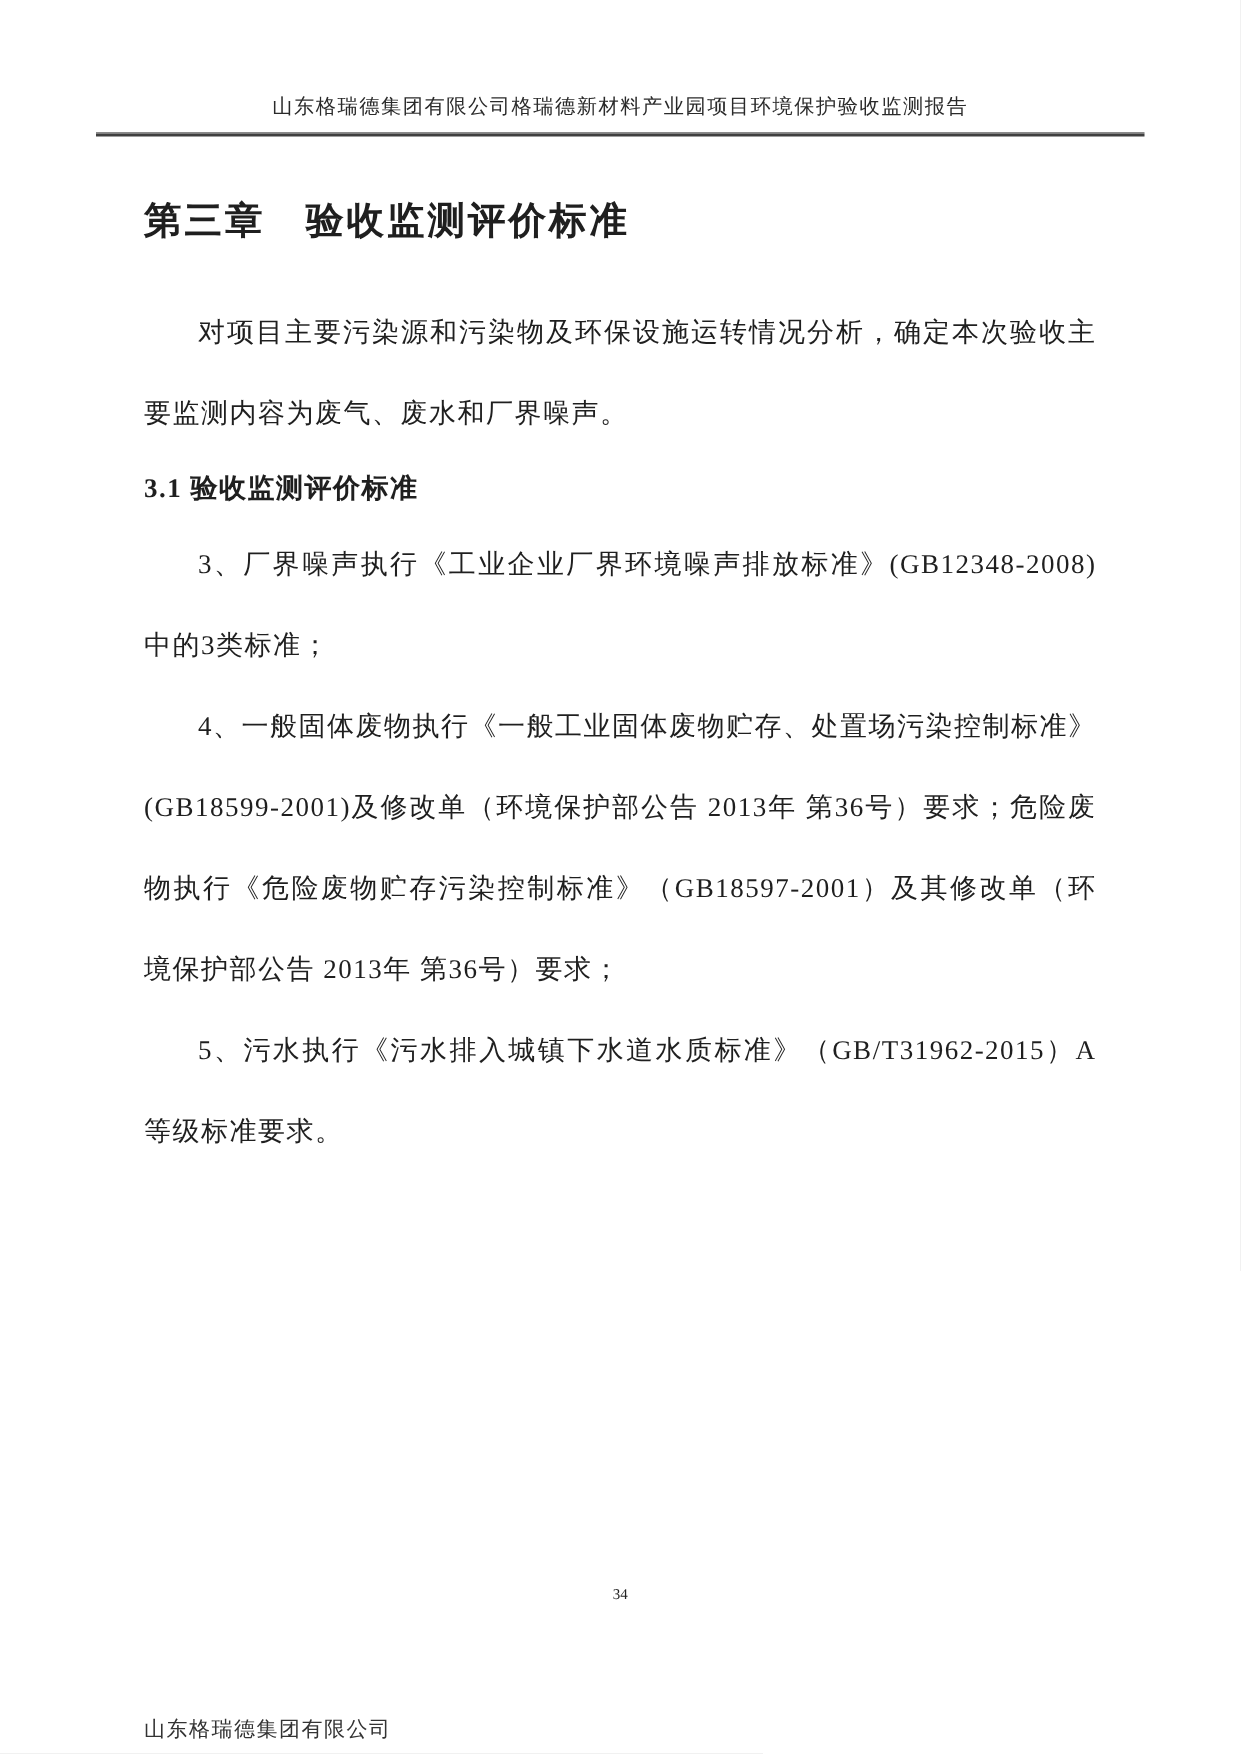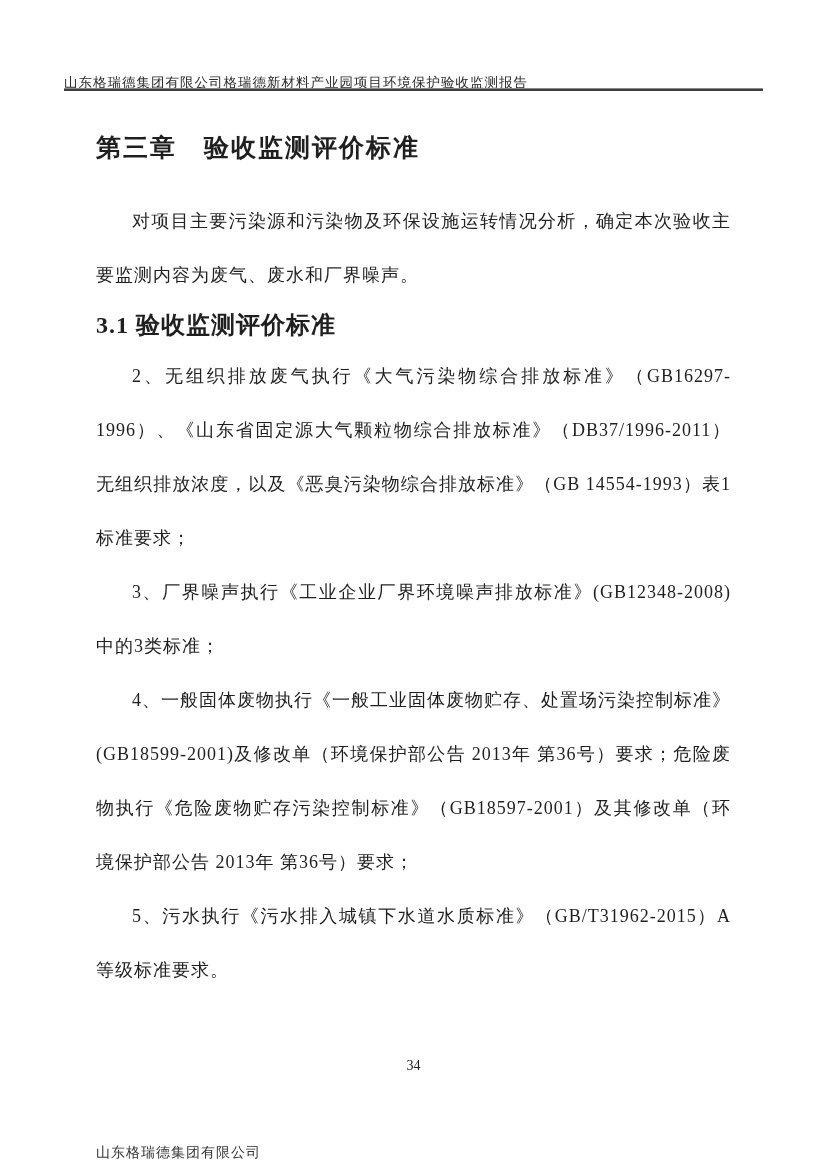--- a/index.html
+++ b/index.html
@@ -16,24 +16,24 @@
     font-family: "Liberation Serif", "DejaVu Serif", serif;
     color: #1f1f1f;
     overflow: hidden;
   }
   
   .page-header {
     position: absolute;
     top: 62px;
     left: 64px;
     right: 64px;
+    text-align: center;
     font-size: 13.5px;
     letter-spacing: 1px;
     color: #2a2a2a;
-    margin-top: 12px;
   }
   .header-rule {
     position: absolute;
     top: 88px;
     left: 64px;
     right: 64px;
     height: 0;
     border-top: 1px solid #8a8a8a;
     border-bottom: 2px solid #3f3f3f;
   }
@@ -53,36 +53,36 @@
   }
   .para {
     font-size: 18px;
     line-height: 54px;
     letter-spacing: 1px;
     text-align: justify;
     text-indent: 36px;
     margin: 0;
   }
   .section-heading {
-    font-size: 24px;
+    font-size: 18px;
     font-weight: bold;
     line-height: 47px;
     letter-spacing: 1px;
     text-align: left;
     text-indent: 0;
     margin: 0;
   }
   
   .page-number {
     position: absolute;
     top: 1058px;
     left: 0;
     right: 0;
     text-align: center;
-    font-size: 14px;
+    font-size: 10px;
     color: #222222;
   }
   .footer-company {
     position: absolute;
     top: 1144px;
     left: 96px;
     font-size: 14px;
     letter-spacing: 1px;
     color: #333333;
   }
@@ -98,21 +98,20 @@
 
   <div class="content">
 
     <h1 class="chapter-title">第三章　验收监测评价标准</h1>
 
     <p class="para">对项目主要污染源和污染物及环保设施运转情况分析，确定本次验收主要监测内容为废气、废水和厂界噪声。</p>
 
     <h2 class="section-heading">3.1 验收监测评价标准</h2>
 
 
-    <p class="para">2、无组织排放废气执行《大气污染物综合排放标准》（GB16297-1996）、《山东省固定源大气颗粒物综合排放标准》（DB37/1996-2011）无组织排放浓度，以及《恶臭污染物综合排放标准》（GB 14554-1993）表1标准要求；</p>
 
     <p class="para">3、厂界噪声执行《工业企业厂界环境噪声排放标准》(GB12348-2008)中的3类标准；</p>
 
     <p class="para">4、一般固体废物执行《一般工业固体废物贮存、处置场污染控制标准》(GB18599-2001)及修改单（环境保护部公告 2013年 第36号）要求；危险废物执行《危险废物贮存污染控制标准》（GB18597-2001）及其修改单（环境保护部公告 2013年 第36号）要求；</p>
 
     <p class="para">5、污水执行《污水排入城镇下水道水质标准》（GB/T31962-2015）A 等级标准要求。</p>
 
   </div>
 
   <div class="page-number">34</div>

